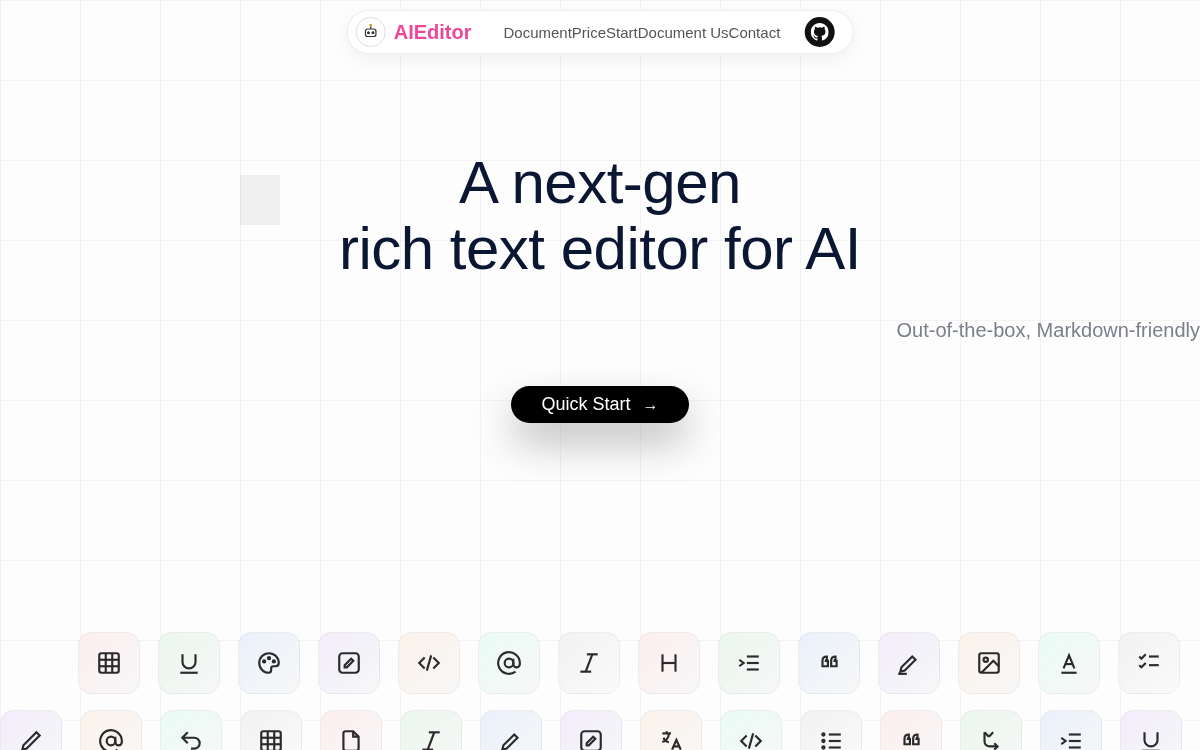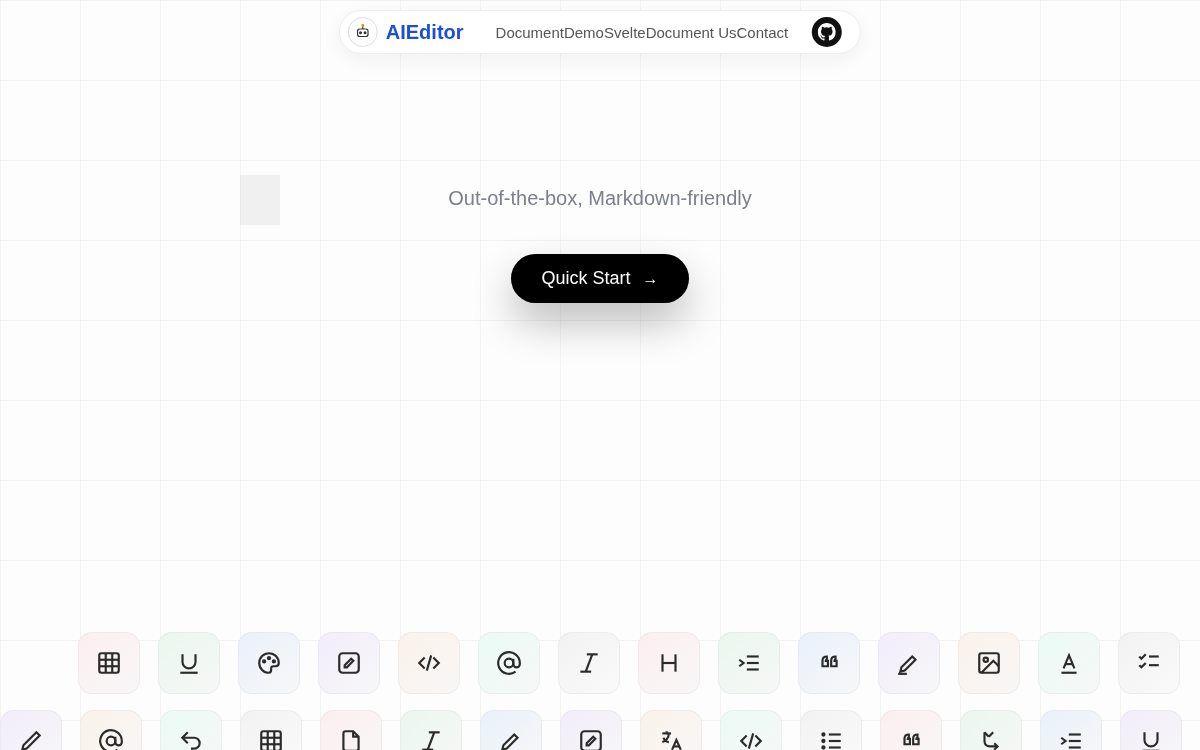--- a/index.html
+++ b/index.html
@@ -55,21 +55,21 @@
   border: 1px solid #ddd;
   border-radius: 50%;
   display: flex;
   align-items: center;
   justify-content: center;
   font-size: 16px;
 }
 .logo-text {
   font-size: 20px;
   font-weight: 600;
-  color: #1d4ed8;
+  color: #ec4899;
 }
 .nav-links {
   display: flex;
   margin-left: 18px;
 }
 .nav-link {
   color: #555;
   font-size: 15px;
   text-decoration: none;
   cursor: pointer;
@@ -97,30 +97,31 @@
   font-weight: 500;
   color: #0b1633;
   line-height: 1.1;
   letter-spacing: -0.5px;
 }
 .subtitle {
   margin-top: 30px;
   font-size: 20px;
   color: #7a7f8a;
   line-height: 1.8;
+  text-align: right;
 }
 .cta {
   margin-top: 38px;
   display: inline-flex;
   align-items: center;
   gap: 12px;
   background: #000;
   color: #fff;
   border: none;
-  padding: 14px 30px;
+  padding: 8px 30px;
   border-radius: 999px;
   font-size: 18px;
   cursor: pointer;
   box-shadow: 0 20px 40px rgba(0,0,0,0.25);
 }
 .cta .arrow { font-size: 16px; }
 .icon-strip {
   position: absolute;
   left: 0;
   right: 0;
@@ -163,33 +164,37 @@
         <circle cx="9" cy="13" r="1.2" fill="#333"></circle>
         <circle cx="15" cy="13" r="1.2" fill="#333"></circle>
         <line x1="12" y1="4" x2="12" y2="8"></line>
         <circle cx="12" cy="3" r="1.2" fill="#ffd24d" stroke="#c9a227"></circle>
       </svg>
     </span>
     <span class="logo-text">AIEditor</span>
   </div>
   <div class="nav-links">
     <a class="nav-link">Document</a>
-    <a class="nav-link">Demo</a>
-    <a class="nav-link">Svelte</a>
+    <a class="nav-link">Price</a>
+    <a class="nav-link">Start</a>
     <a class="nav-link">Document Us</a>
     <a class="nav-link">Contact</a>
   </div>
   <a class="github-icon">
     <svg viewBox="0 0 16 16" width="18" height="18" fill="#fff">
       <path d="M8 0C3.58 0 0 3.58 0 8c0 3.54 2.29 6.53 5.47 7.59.4.07.55-.17.55-.38 0-.19-.01-.82-.01-1.49-2.01.37-2.53-.49-2.69-.94-.09-.23-.48-.94-.82-1.13-.28-.15-.68-.52-.01-.53.63-.01 1.08.58 1.23.82.72 1.21 1.87.87 2.33.66.07-.52.28-.87.51-1.07-1.78-.2-3.64-.89-3.64-3.95 0-.87.31-1.59.82-2.15-.08-.2-.36-1.02.08-2.12 0 0 .67-.21 2.2.82a7.54 7.54 0 0 1 4 0c1.53-1.04 2.2-.82 2.2-.82.44 1.1.16 1.92.08 2.12.51.56.82 1.27.82 2.15 0 3.07-1.87 3.75-3.65 3.95.29.25.54.73.54 1.48 0 1.07-.01 1.93-.01 2.2 0 .21.15.46.55.38A8.01 8.01 0 0 0 16 8c0-4.42-3.58-8-8-8z"></path>
     </svg>
   </a>
 </nav>
 
 <section class="hero">
+  <h1>
+    <span>A next-gen</span><br>
+    <span>rich text editor for AI</span>
+  </h1>
   <div class="subtitle">
     <div>Out-of-the-box, Markdown-friendly</div>
   </div>
   <button class="cta">
     <span>Quick Start</span>
     <span class="arrow">→</span>
   </button>
 </section>
 
 <div class="icon-strip strip1" id="strip1">

